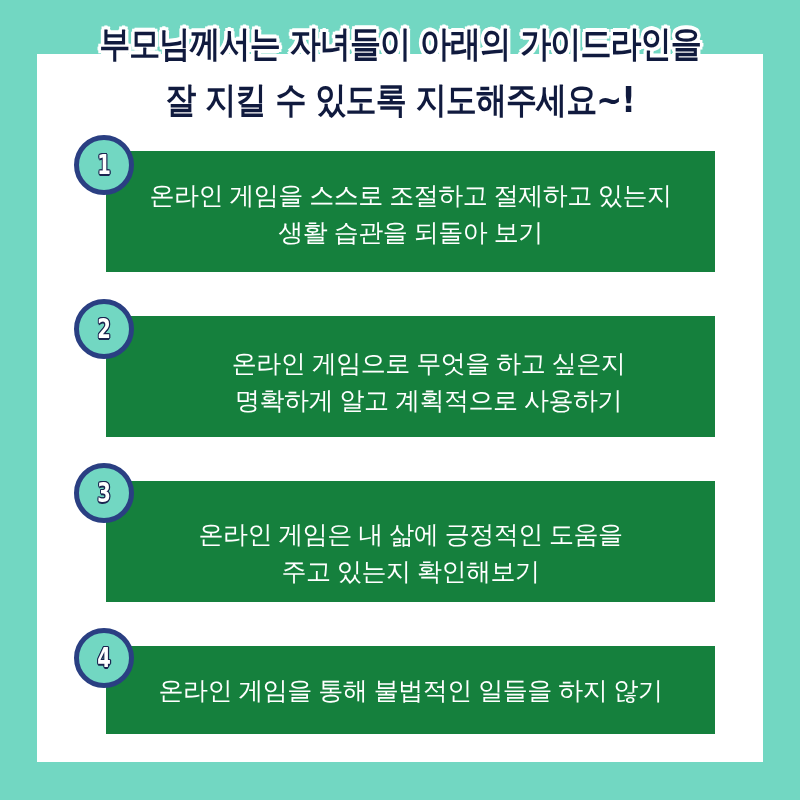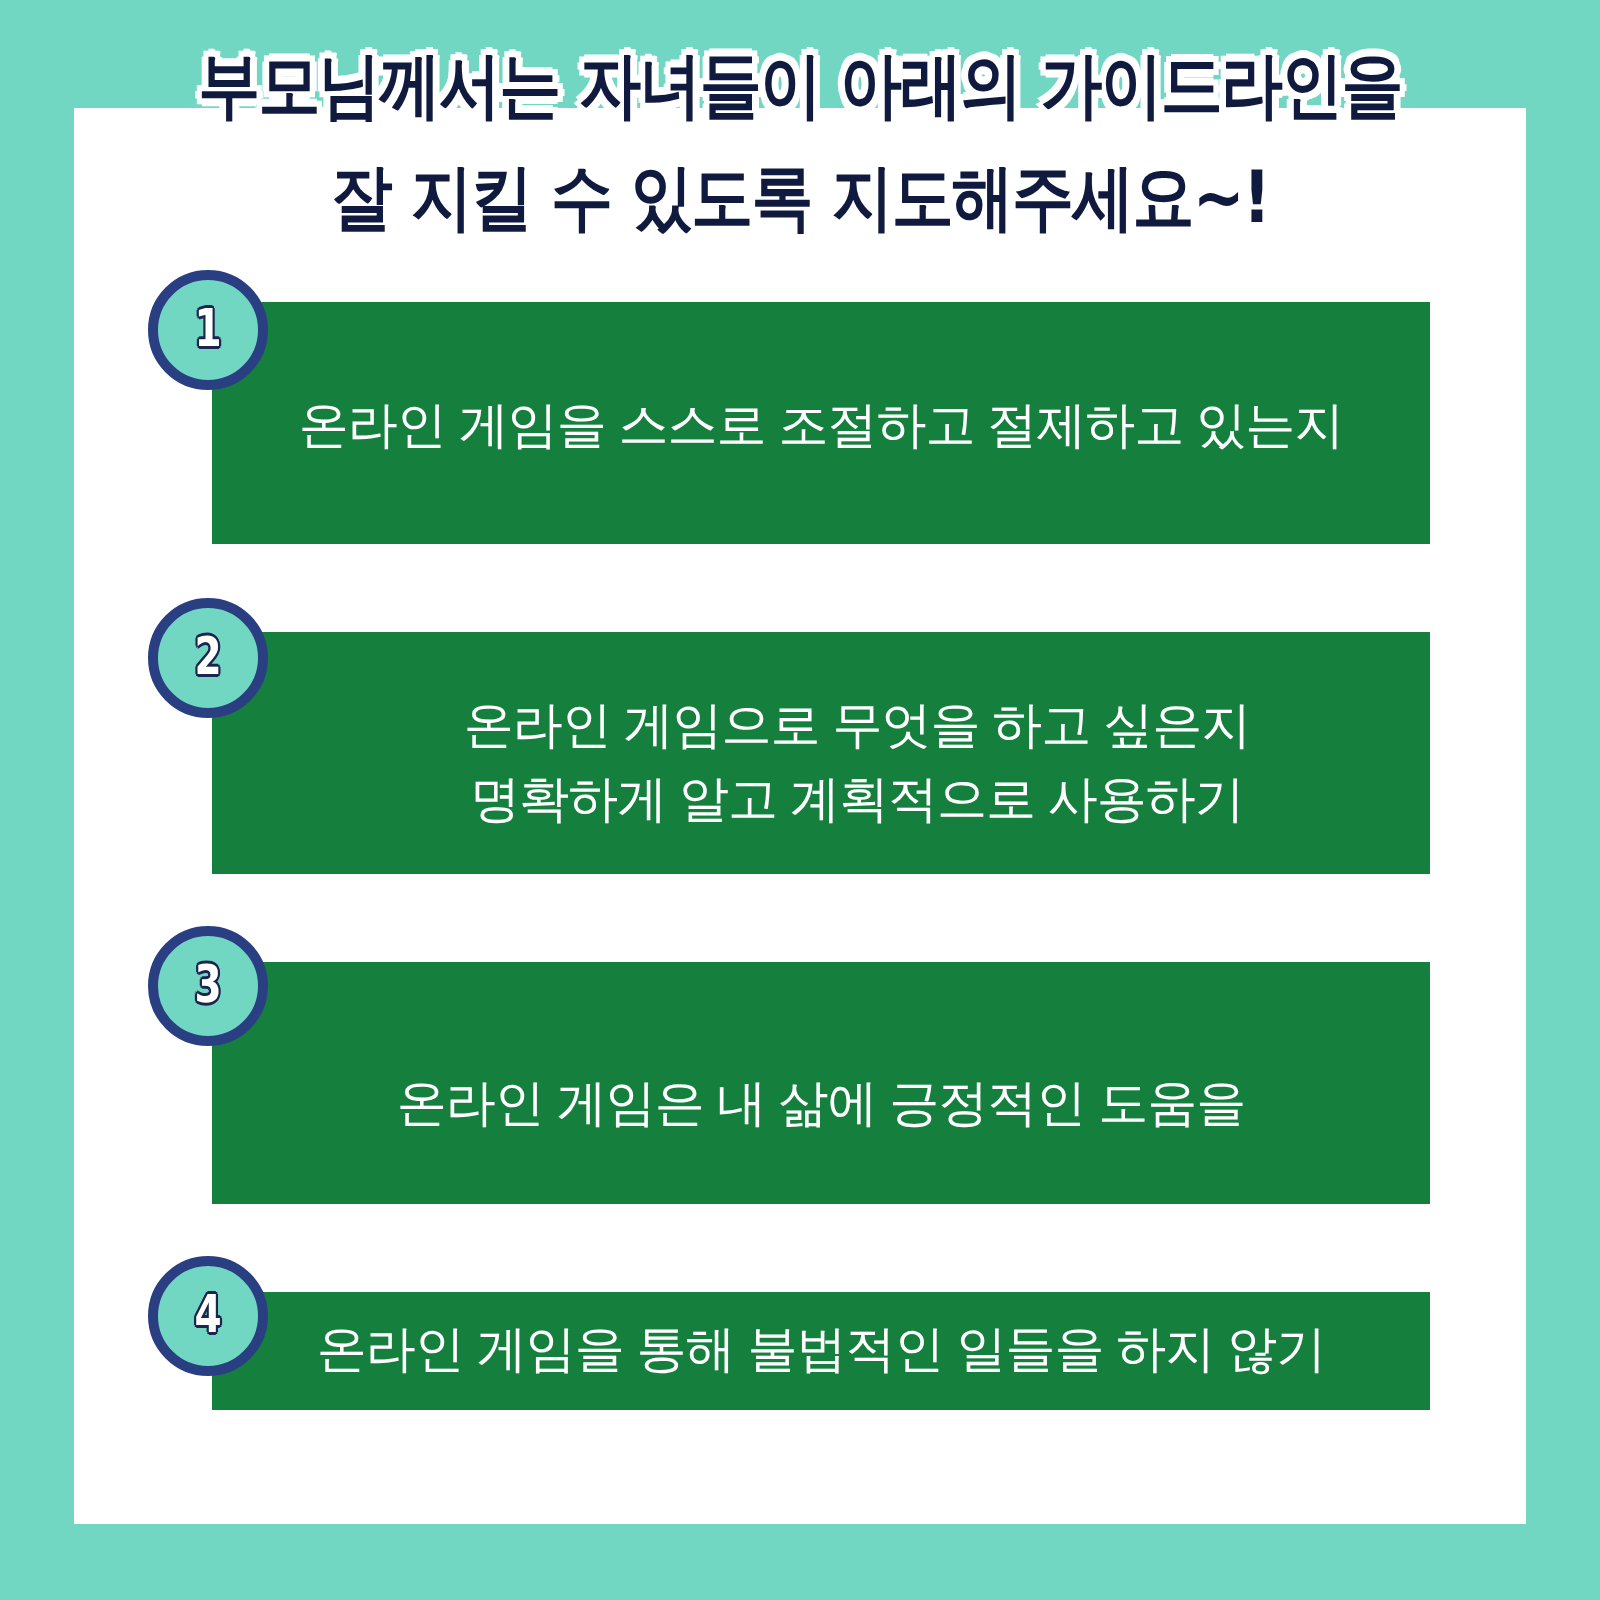--- a/index.html
+++ b/index.html
@@ -84,35 +84,37 @@
 <h1 class="title">
   <span class="line">부모님께서는 자녀들이 아래의 가이드라인을</span>
   <span class="line">잘 지킬 수 있도록 지도해주세요~!</span>
 </h1>
 
 <div class="badge" style="top:135px;">
   <span class="num">1</span>
 </div>
 <div class="guide" style="top:151px; height:121px; padding-top:4px;">
   <span class="text-line">온라인 게임을 스스로 조절하고 절제하고 있는지</span>
+  <span class="text-line">생활 습관을 되돌아 보기</span>
 </div>
 
 <div class="badge" style="top:299px;">
   <span class="num">2</span>
 </div>
 <div class="guide" style="top:316px; height:121px; padding-top:10px;padding-left:36px;">
   <span class="text-line">온라인 게임으로 무엇을 하고 싶은지</span>
   <span class="text-line">명확하게 알고 계획적으로 사용하기</span>
 </div>
 
 <div class="badge" style="top:463px;">
   <span class="num">3</span>
 </div>
 <div class="guide" style="top:481px; height:121px; padding-top:22px;">
   <span class="text-line">온라인 게임은 내 삶에 긍정적인 도움을</span>
+  <span class="text-line">주고 있는지 확인해보기</span>
 </div>
 
 <div class="badge" style="top:628px;">
   <span class="num">4</span>
 </div>
-<div class="guide" style="top:646px; height:59px;">
+<div class="guide" style="top:646px; height:88px;">
   <span class="text-line">온라인 게임을 통해 불법적인 일들을 하지 않기</span>
 </div>
 
 </body></html>

